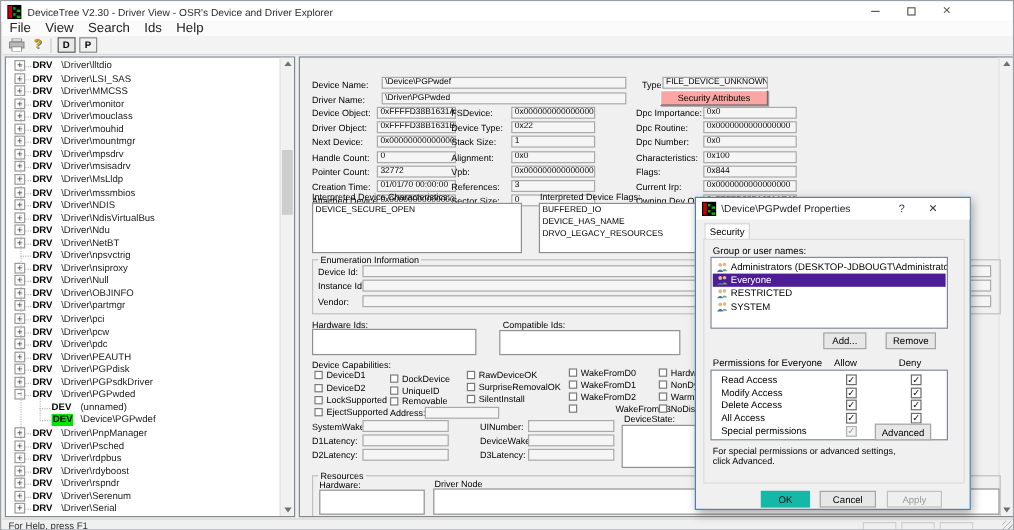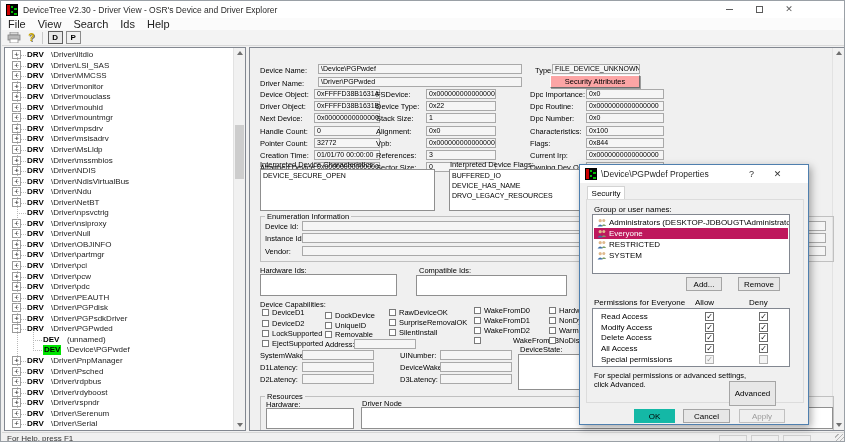--- a/index.html
+++ b/index.html
@@ -563,21 +563,21 @@
     <div class="dlist" style="left:12px;top:49px;width:198px;height:60px;">
         <div class="duser" style="top: 2px;">
           <span class="uic"><svg viewBox="0 0 10 9" width="10" height="9">
               <circle cx="6.8" cy="2.4" r="1.5" fill="#dfb98c"></circle>
               <path d="M4.6 8 Q6.8 4.4 9.2 8 Z" fill="#7c9f67"></path>
               <circle cx="3.2" cy="2.7" r="1.6" fill="#dfb98c"></circle>
               <path d="M0.6 8.6 Q3.2 4.6 5.8 8.6 Z" fill="#3e6fa8"></path>
             </svg></span>
           <span class="nm">Administrators (DESKTOP-JDBOUGT\Administrators)</span>
         </div>
-        <div class="duser sel" style="top: 13px; background: #be185d;">
+        <div class="duser sel" style="top: 13px; background: #4c1d95;">
           <span class="uic"><svg viewBox="0 0 10 9" width="10" height="9">
               <circle cx="6.8" cy="2.4" r="1.5" fill="#dfb98c"></circle>
               <path d="M4.6 8 Q6.8 4.4 9.2 8 Z" fill="#7c9f67"></path>
               <circle cx="3.2" cy="2.7" r="1.6" fill="#dfb98c"></circle>
               <path d="M0.6 8.6 Q3.2 4.6 5.8 8.6 Z" fill="#3e6fa8"></path>
             </svg></span>
           <span class="nm">Everyone</span>
         </div>
         <div class="duser" style="top: 24px;">
           <span class="uic"><svg viewBox="0 0 10 9" width="10" height="9">
@@ -615,21 +615,21 @@
         <div class="dcb" style="left: 166px; top: 24.4px;">✓</div>
         <div class="prow-name" style="top: 35.1px;">All Access</div>
         <div class="dcb" style="left: 112px; top: 35.1px;">✓</div>
         <div class="dcb" style="left: 166px; top: 35.1px;">✓</div>
         <div class="prow-name" style="top: 45.8px;">Special permissions</div>
         <div class="dcb dis" style="left: 112px; top: 45.8px;">✓</div>
         <div class="dcb dis" style="left: 166px; top: 45.8px;"></div>
       </div>
     <div class="dlg-note" style="left:14px;top:206px;">For special permissions or advanced settings,</div>
     <div class="dlg-note" style="left:14px;top:215px;">click Advanced.</div>
-    <div class="dbtn" style="left:149px;top:216px;width:47px;height:25px;">Advanced</div>
+    <div class="dbtn" style="left:149px;top:188px;width:47px;height:14px;">Advanced</div>
     <div class="dbtn default" style="left:54px;top:244px;width:41px;height:14px;">OK</div>
     <div class="dbtn" style="left:103px;top:244px;width:47px;height:14px;">Cancel</div>
     <div class="dbtn disabled" style="left:159px;top:244px;width:46px;height:14px;">Apply</div>
   </div>
 
   <div class="statusbar">
     <span class="status-text">For Help, press F1</span>
     <span class="status-pane" style="right:98px;width:28px;"></span>
     <span class="status-pane" style="right:66px;width:28px;"></span>
     <span class="status-pane" style="right:34px;width:28px;"></span>

